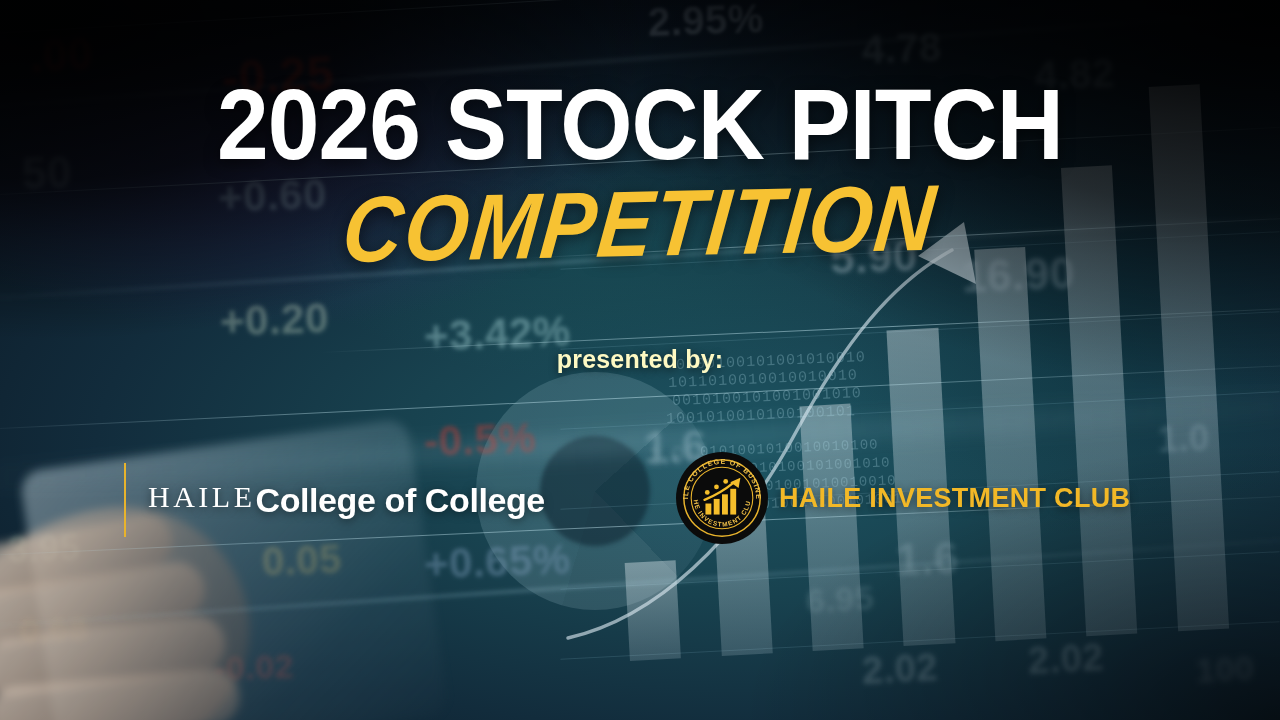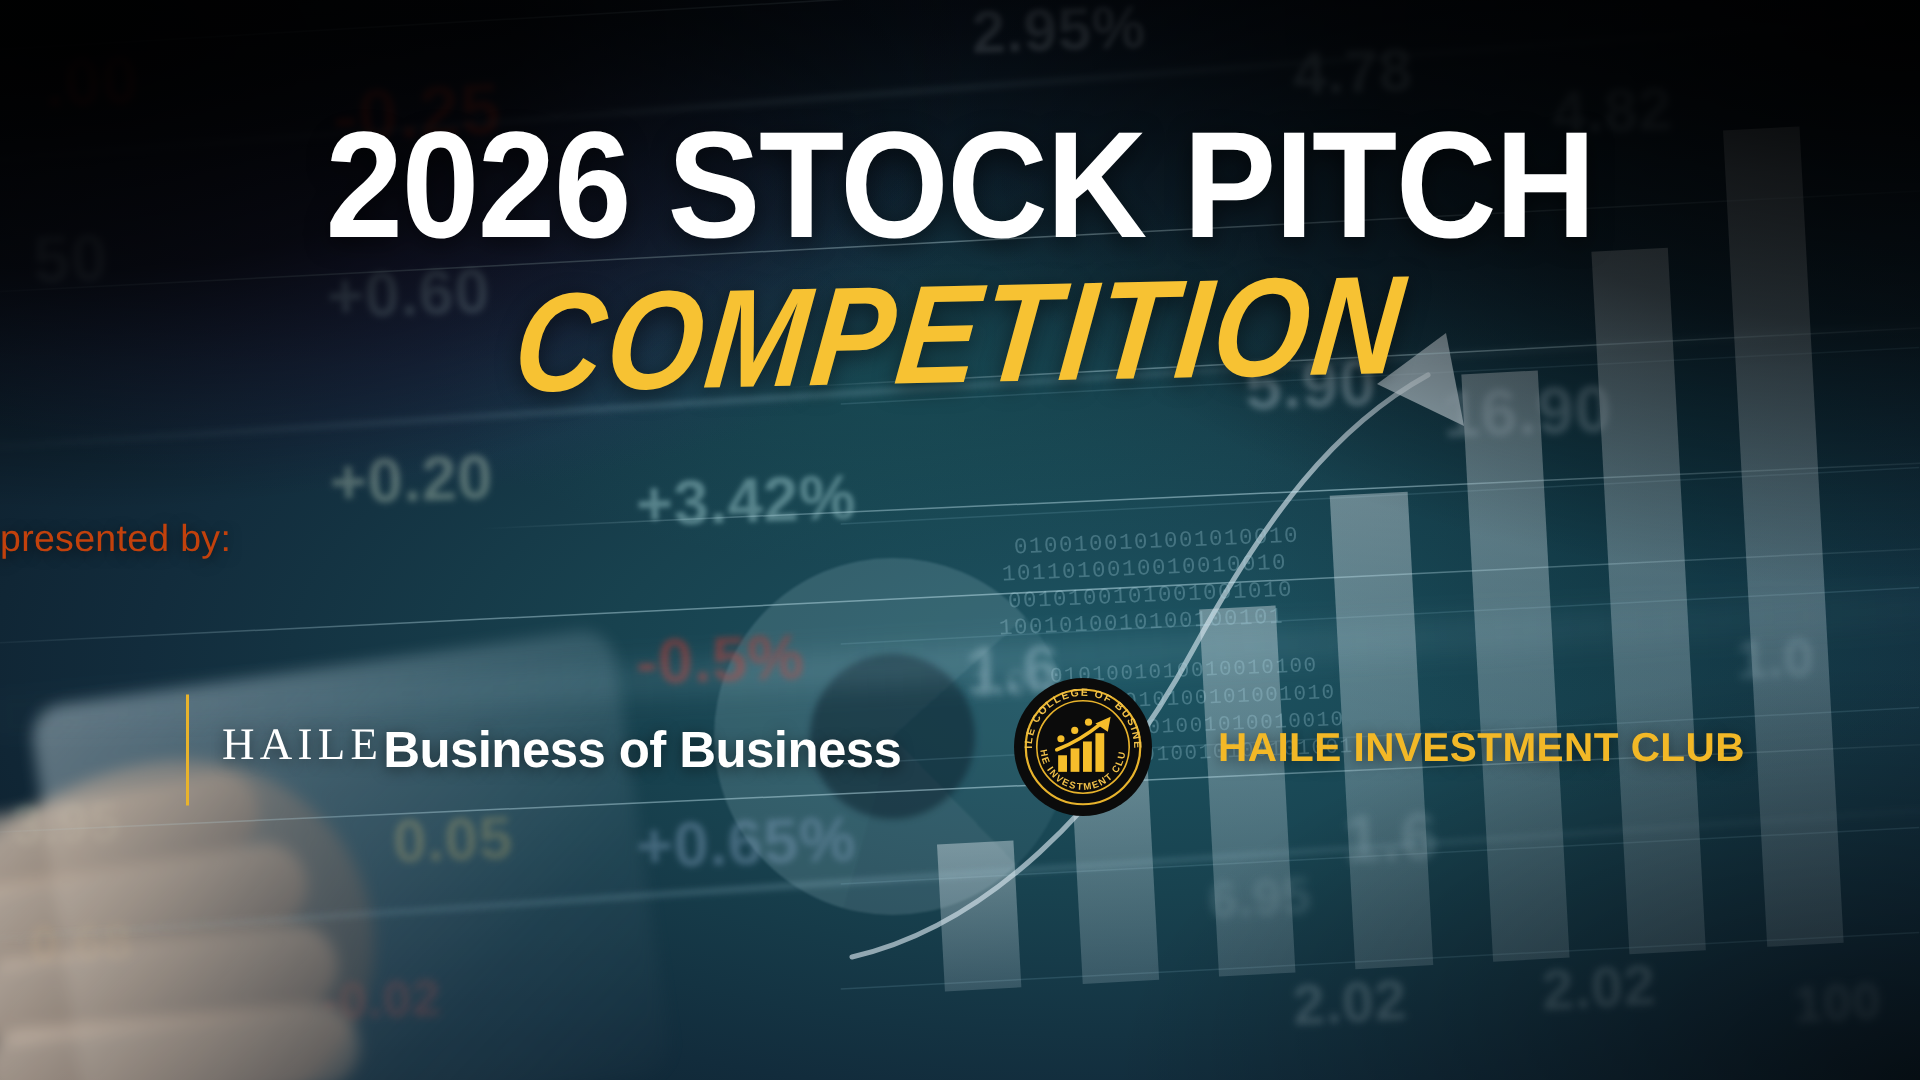--- a/index.html
+++ b/index.html
@@ -127,22 +127,23 @@
     font-style:italic;
     font-size:82px;
     line-height:1;
     letter-spacing:2px;
     transform:skewX(-7deg) rotate(-1.2deg) scaleY(1.14);
     text-shadow:0 3px 14px rgba(0,0,0,.5);
   }
 
   .presented{
     position:absolute;left:0;right:0;top:345px;
-    color:#c2410c;
-    font-weight:400;
+    text-align:center;
+    color:#fef9c3;
+    font-weight:700;
     font-size:25px;
     letter-spacing:.2px;
     text-shadow:0 2px 9px rgba(0,0,0,.6);
   }
 
   
   .nku-lockup{position:absolute;left:112px;top:452px;display:flex;align-items:center;height:96px;}
   .nku-mark{position:relative;width:150px;height:78px;}
   .nku-letters{
     position:absolute;left:0;top:2px;
@@ -173,21 +174,21 @@
     line-height:1.12;
     letter-spacing:-.4px;
     color:#ffffff;
     text-shadow:0 2px 9px rgba(0,0,0,.5);
   }
 
   
   .club-lockup{position:absolute;left:676px;top:452px;display:flex;align-items:center;}
   .club-badge{position:relative;width:92px;height:92px;flex:0 0 auto;}
   .club-name{
-    margin-left:44px;
+    margin-left:11px;
     color:#F2B827;
     font-family:"Liberation Sans", sans-serif;
     font-weight:700;
     font-size:27px;
     letter-spacing:.3px;
     white-space:nowrap;
     text-shadow:0 2px 10px rgba(0,0,0,.55);
   }
 </style>
 </head>
@@ -293,21 +294,21 @@
     <div class="title">2026 STOCK PITCH</div>
 
     <div class="subtitle">COMPETITION</div>
 
     <div class="presented">presented by:</div>
 
     <div class="nku-lockup">
       <div class="nku-divider"></div>
       <div class="haile-text">
         <div class="haile-top">HAILE</div>
-        <div class="haile-bottom">Business of Business</div>
+        <div class="haile-bottom">College of College</div>
       </div>
     </div>
 
     <div class="club-lockup">
       <div class="club-badge">
         <svg viewBox="0 0 100 100" width="92" height="92">
           <defs>
             <path id="arcTop" d="M 13 50 A 37 37 0 0 1 87 50"></path>
             <path id="arcBottom" d="M 19 50 A 31 31 0 0 0 81 50"></path>
           </defs>

